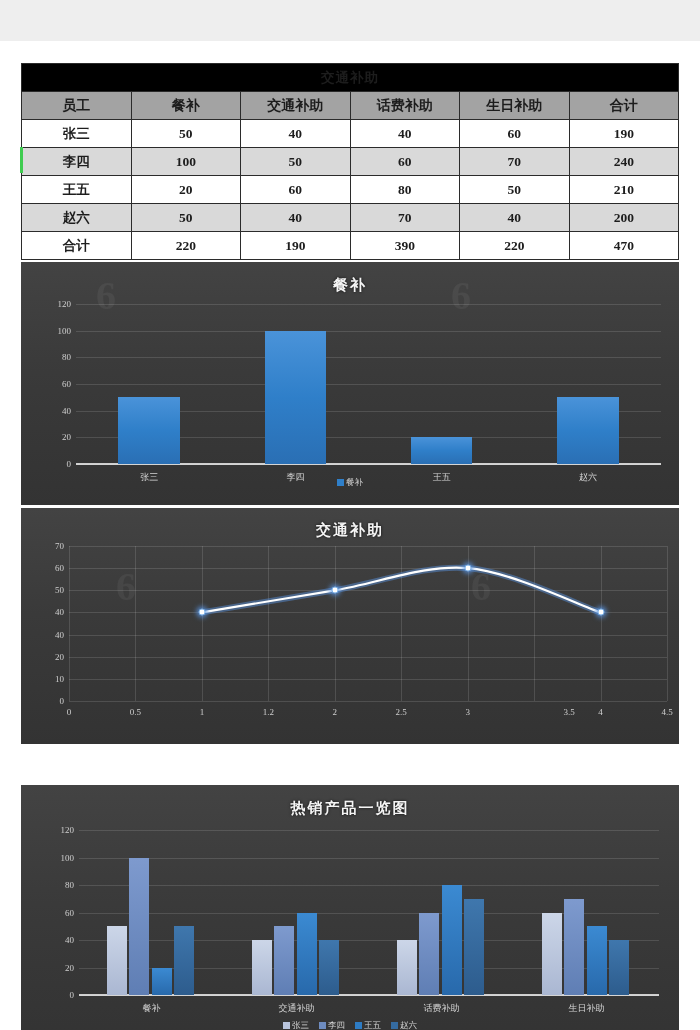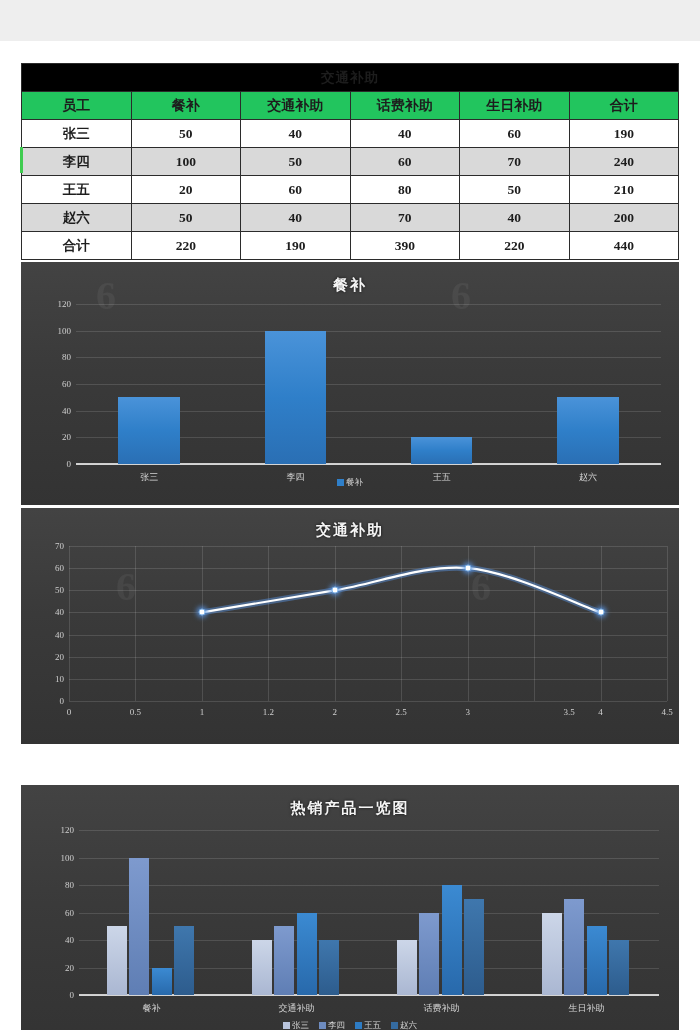--- a/index.html
+++ b/index.html
@@ -22,21 +22,21 @@
     color:#1d1d1d;
     height:27px;
     padding:0;
     font-family:"Liberation Serif","DejaVu Serif",serif;
     font-weight:bold;
   }
   td.title-cell{
     background:#000000;color:#ffffff;font-size:15px;height:30px;
     border:1px solid #000000;letter-spacing:1px;
   }
-  tr.hdr td{background:#22c55e;font-size:14px;}
+  tr.hdr td{background:#a3a3a3;font-size:14px;}
   tr.odd td{background:#ffffff;}
   tr.even td{background:#d9d9d9;}
   tr.total td{background:#ffffff;}
   .selmark{position:absolute;left:20px;top:147px;width:3px;height:26px;background:#3fcc50;z-index:5;}
 
   
   .chart{
     position:absolute;left:21px;width:658px;
     background:linear-gradient(180deg,#434343 0%,#3a3a3a 45%,#333333 100%);
     box-sizing:border-box;
@@ -153,21 +153,21 @@
         <td>70</td>
         <td>40</td>
         <td>200</td>
       </tr>
       <tr class="total">
         <td>合计</td>
         <td>220</td>
         <td>190</td>
         <td>390</td>
         <td>220</td>
-        <td>440</td>
+        <td>470</td>
       </tr>
     </tbody>
       </table>
   </div>
   <div class="selmark"></div>
 
   <div class="chart" id="chart1">
     <div class="watermark" style="left:75px;top:10px;">6</div>
     <div class="watermark" style="left:430px;top:10px;">6</div>
     <div class="chart-title" style="top:14px;">餐补</div>

